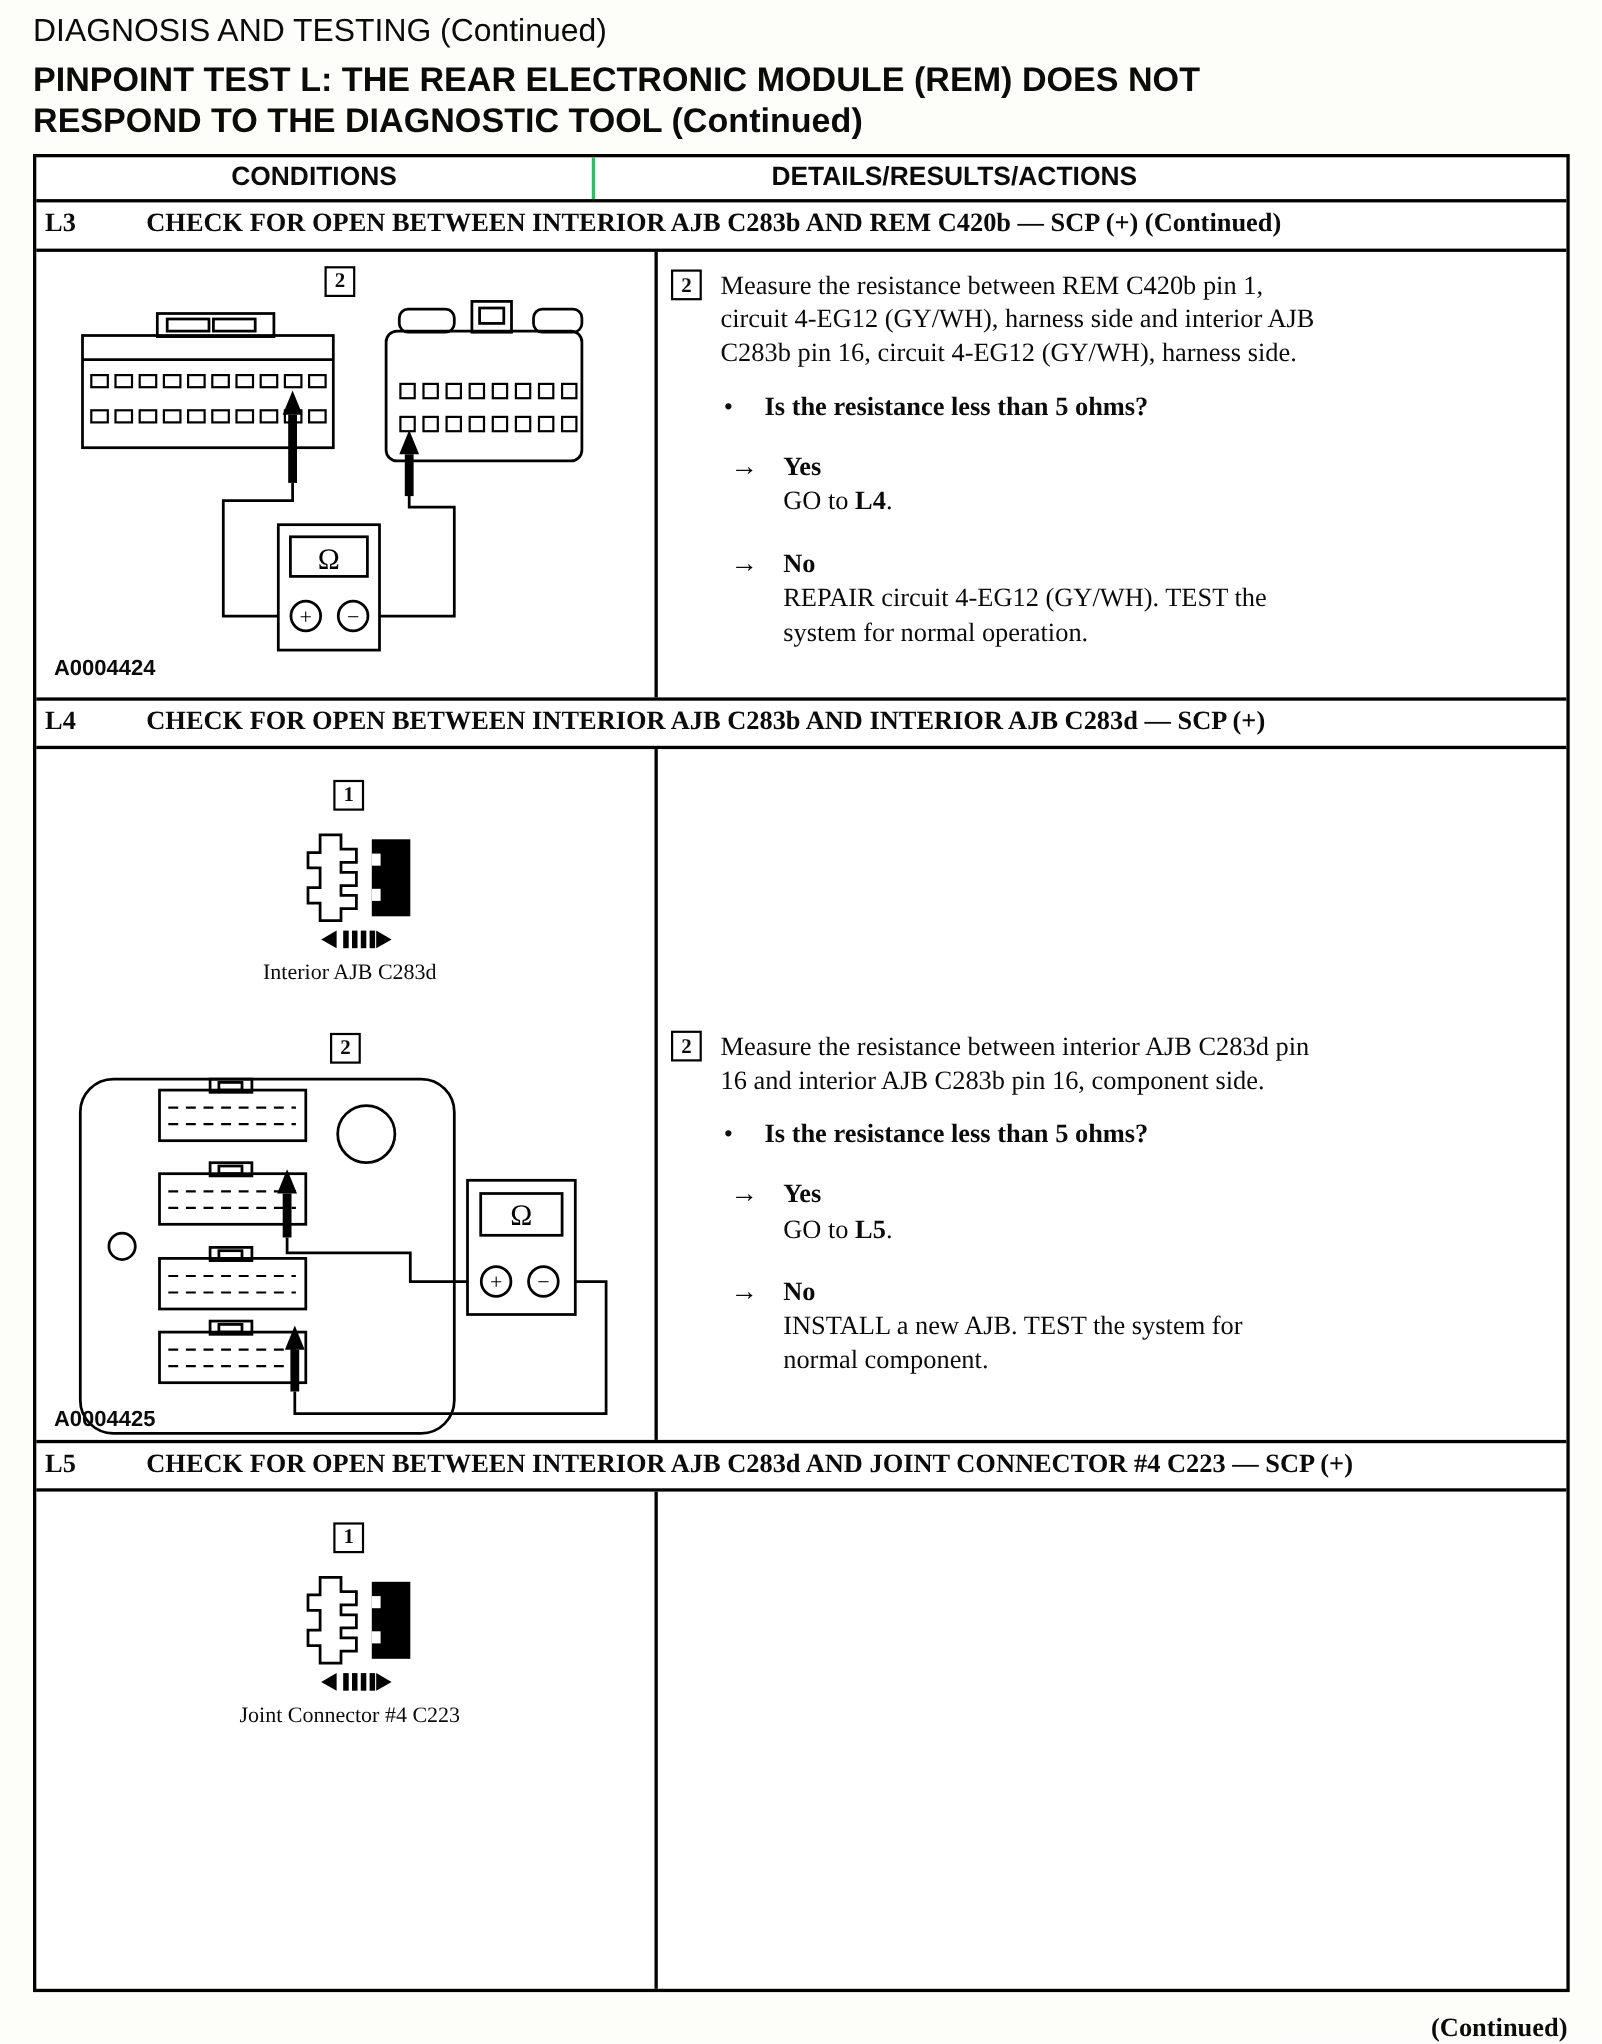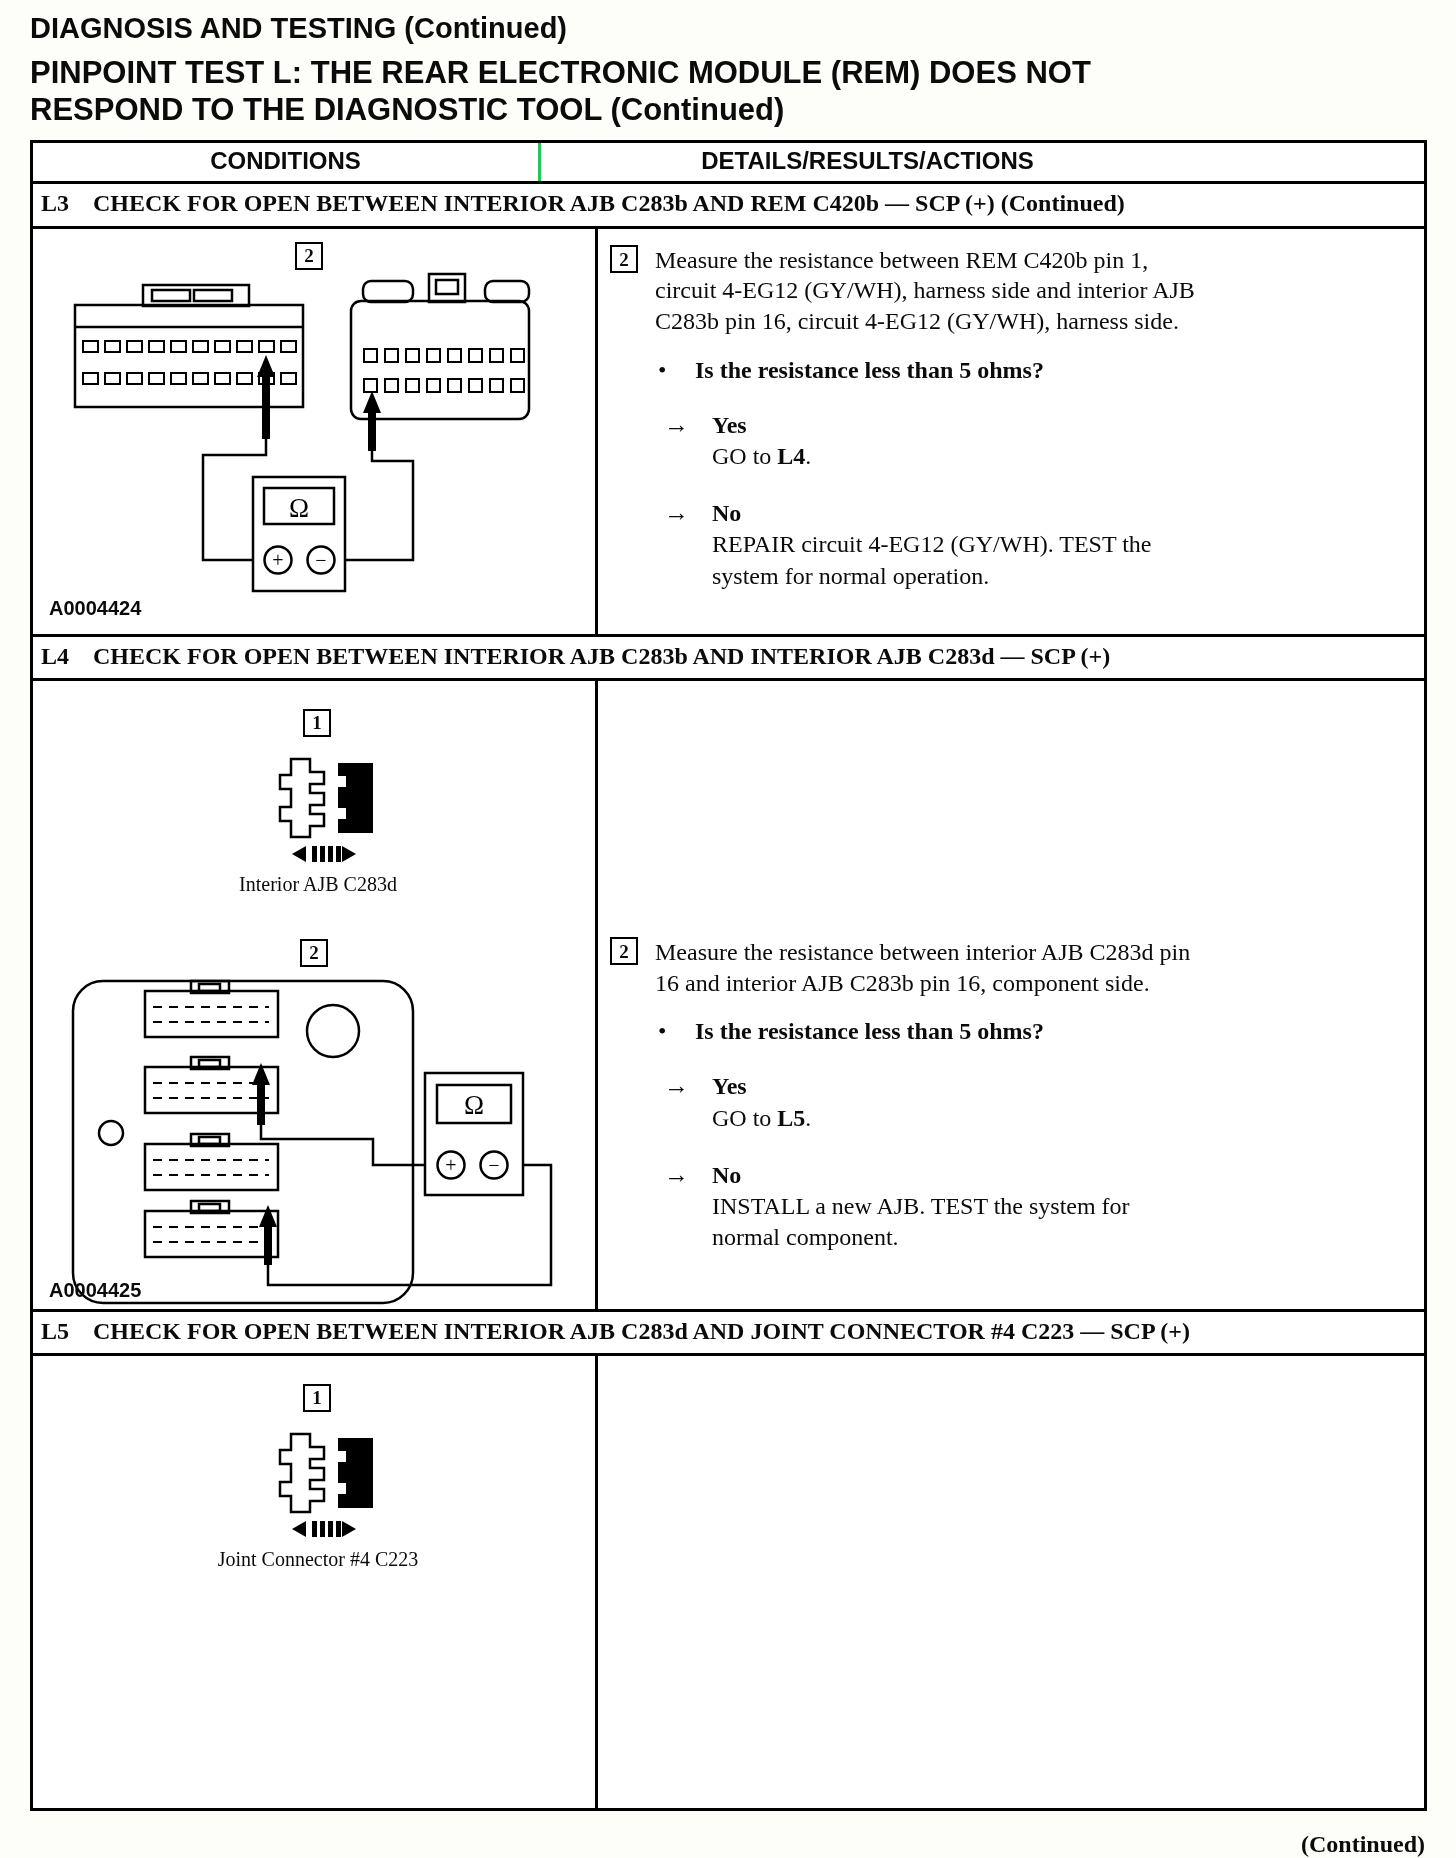--- a/index.html
+++ b/index.html
@@ -7,37 +7,37 @@
   body {
     width:1456px; height:1858px;
     background:#fdfdfa; color:#0b0b0b;
     font-family:"Liberation Serif", serif;
     -webkit-font-smoothing:antialiased;
   }
   .page { position:relative; width:1456px; height:1858px; padding:10px 29px 0 30px; overflow:hidden; }
 
   .h1 {
     font-family:"Liberation Sans", sans-serif;
-    font-weight:700; font-size:29px; margin:2px 0 9px 0;
+    font-weight:400; font-size:29px; margin:2px 0 9px 0;
   }
   .h2 {
     font-family:"Liberation Sans", sans-serif;
     font-weight:700; font-size:31px; line-height:1.2;
     width:1150px; margin:0 0 12px 0;
   }
 
   .pp-table { border:3px solid #000; width:1397px; background:#fff; }
 
   .head-row { display:flex; border-bottom:3px solid #000;
     font-family:"Liberation Sans", sans-serif; font-weight:700; font-size:24px; }
   .hc-l { width:508px; border-right:3px solid #22c55e; text-align:center; padding:4px 0 6px; }
   .hc-r { flex:1; text-align:center; padding:4px 230px 6px 0; }
 
   .title-row { display:flex; border-bottom:3px solid #000; font-weight:700; font-size:24px;
-    padding:5px 10px 7px 8px; line-height:1.22; }
+    padding:5px 10px 7px 8px; line-height:1.22;gap:40px; }
   .title-row .sid { width:52px; flex:none; }
   .title-row .stitle { max-width:1115px; }
   .title-row.bt { border-top:3px solid #000; }
 
   .body-row { display:flex; position:relative; }
   .cell-l { width:565px; border-right:3px solid #000; position:relative; flex:none; }
   .cell-r { flex:1; position:relative; font-size:24px; padding-right:8px; }
 
   .fig { position:absolute; inset:0; }
   svg { display:block; }

